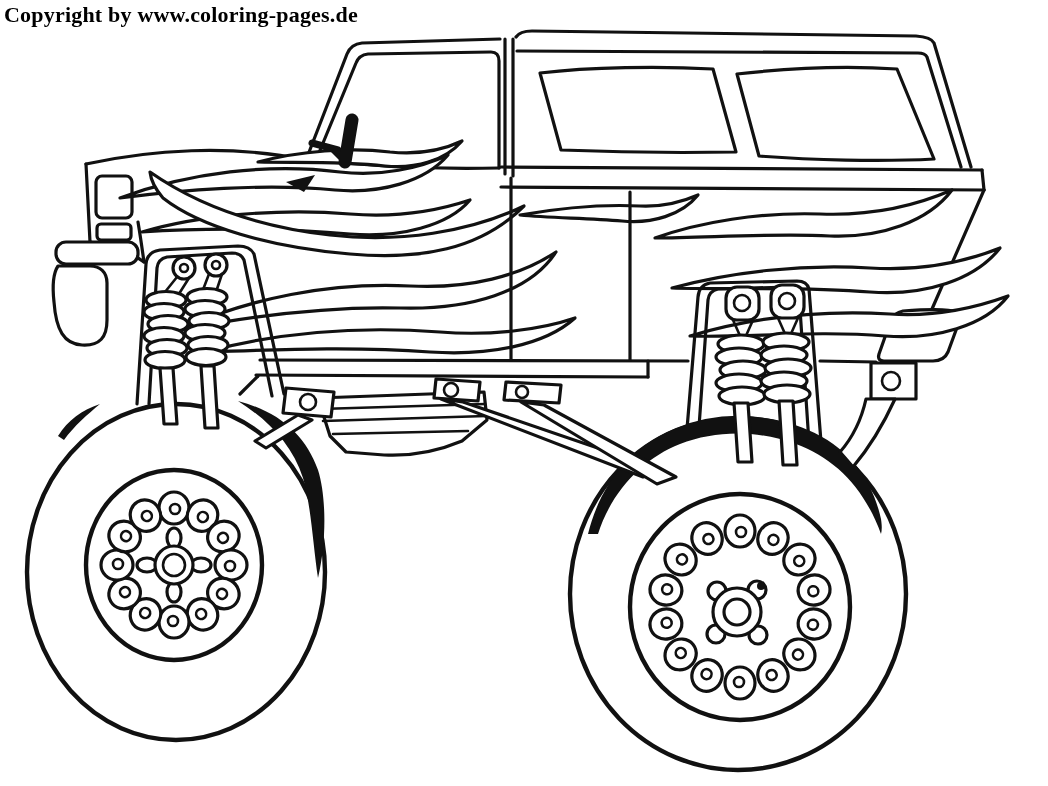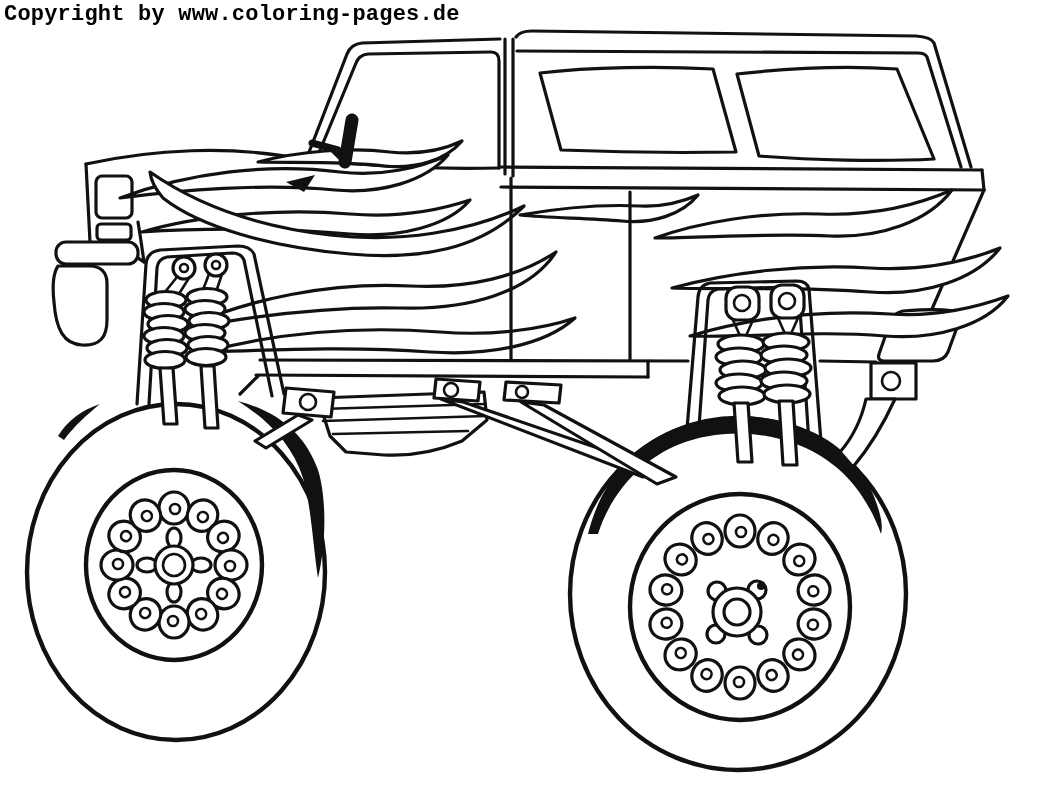--- a/index.html
+++ b/index.html
@@ -1,17 +1,17 @@
 <!DOCTYPE html>
 <html><head>
 <meta charset="utf-8">
 <style>
   html,body{margin:0;padding:0;background:#fff;}
   .stage{position:relative;width:1048px;height:786px;background:#fff;overflow:hidden;
-         font-family:Liberation Mono, monospace;}
+         font-family:Liberation Serif, serif;}
   .copyright{position:absolute;top:2px;left:4px;font-size:22px;font-weight:700;
              color:#000;letter-spacing:0.2px;white-space:nowrap;}
   svg.art{position:absolute;left:0;top:0;}
   .ln  {fill:none;stroke:#111;stroke-width:3.2;stroke-linecap:round;stroke-linejoin:round;}
   .lnw {fill:#fff;stroke:#111;stroke-width:3.2;stroke-linecap:round;stroke-linejoin:round;}
   .thick{stroke-width:4.4;}
   .thin{stroke-width:2.6;}
   .blk {fill:#111;stroke:none;}
 </style>
 </head>

